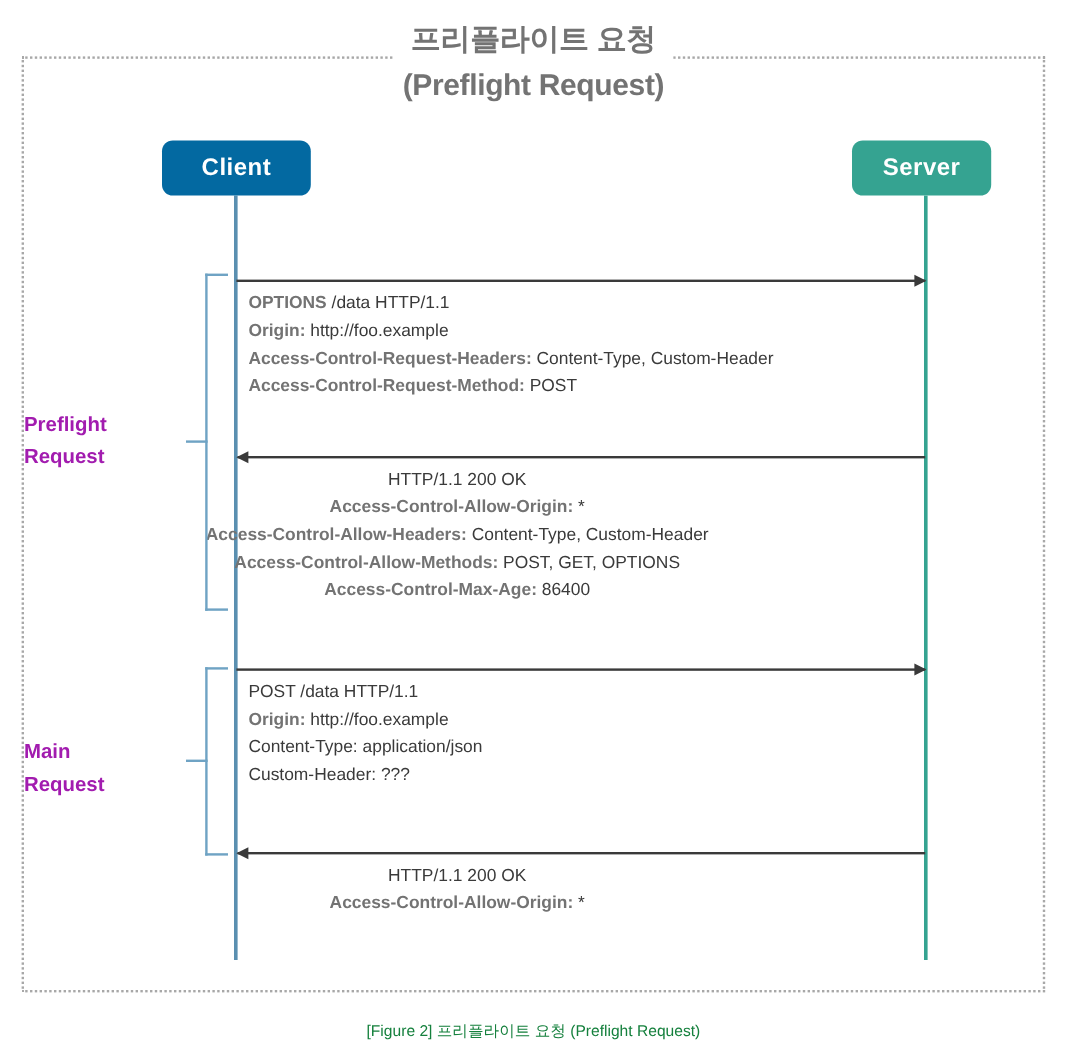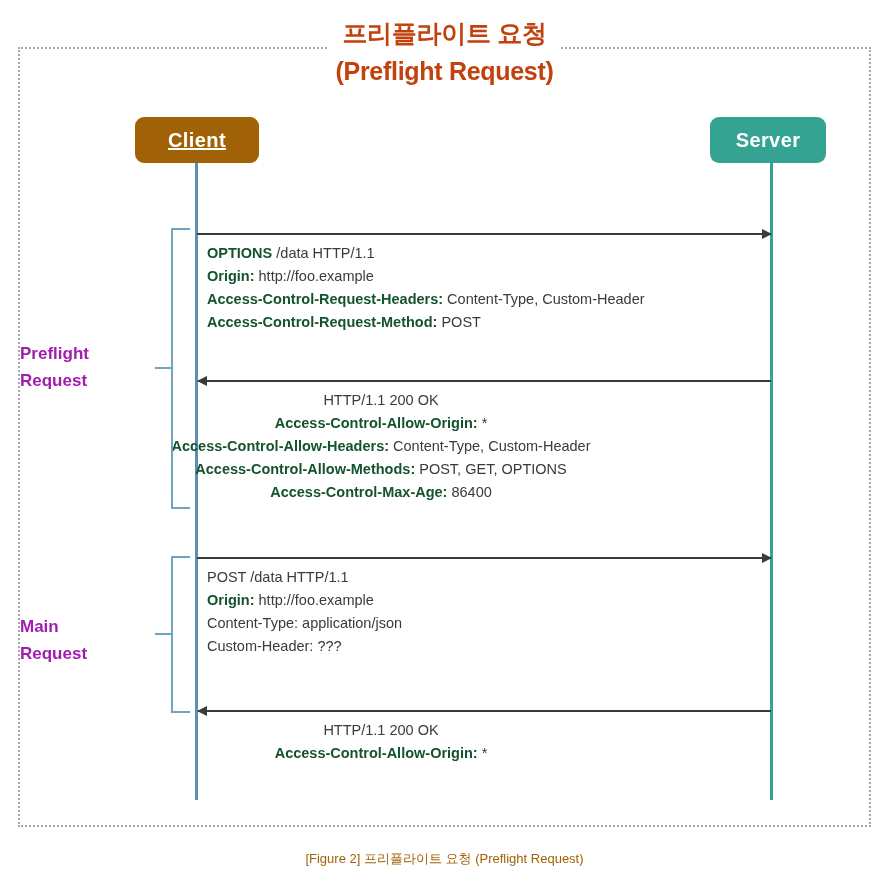--- a/index.html
+++ b/index.html
@@ -20,21 +20,21 @@
     position: absolute;
     left: 0;
     top: 14px;
     width: 889px;
     text-align: center;
     z-index: 5;
   }
   #title-block .t-line {
     font-size: 25px;
     font-weight: bold;
-    color: #c2410c;
+    color: #737373;
     line-height: 38px;
     letter-spacing: -0.3px;
   }
   #title-block .t-line.l1 {
     background: #ffffff;
     display: inline-block;
     padding: 0 14px;
   }
 
   
@@ -60,22 +60,21 @@
     display: flex;
     align-items: center;
     justify-content: center;
     z-index: 4;
   }
   #actor-client {
     left: 135px;
     top: 117px;
     width: 124px;
     height: 46px;
-    background: #a16207;
-    text-decoration: underline;
+    background: #0369a1;
   }
   #actor-server {
     left: 710px;
     top: 117px;
     width: 116px;
     height: 46px;
     background: #35a391;
   }
 
   
@@ -120,21 +119,21 @@
 
   
   .msg {
     position: absolute;
     font-size: 14.5px;
     line-height: 23px;
     color: #3a3a3a;
     white-space: nowrap;
     z-index: 3;
   }
-  .msg .hdr { color: #14532d; font-weight: bold; }
+  .msg .hdr { color: #737373; font-weight: bold; }
   .msg .val { color: #3a3a3a; }
   .msg.right-align { text-align: center; }
 
   #msg-preflight-request { left: 207px; top: 242px; }
   #msg-preflight-response { left: 0px; top: 389px; width: 762px; }
   #msg-main-request { left: 207px; top: 566px; }
   #msg-main-response { left: 0px; top: 719px; width: 762px; }
 
   
   .bracket {
@@ -185,21 +184,21 @@
   #label-main { left: 20px; top: 613px; width: 130px; }
 
   
   #figure-caption {
     position: absolute;
     left: 0;
     top: 850px;
     width: 889px;
     text-align: center;
     font-size: 13px;
-    color: #a16207;
+    color: #15803d;
   }
 </style>
 </head>
 <body>
 
 <div id="title-block">
   <div class="t-line l1">프리플라이트 요청</div>
   <div class="t-line l2">(Preflight Request)</div>
 </div>
 

